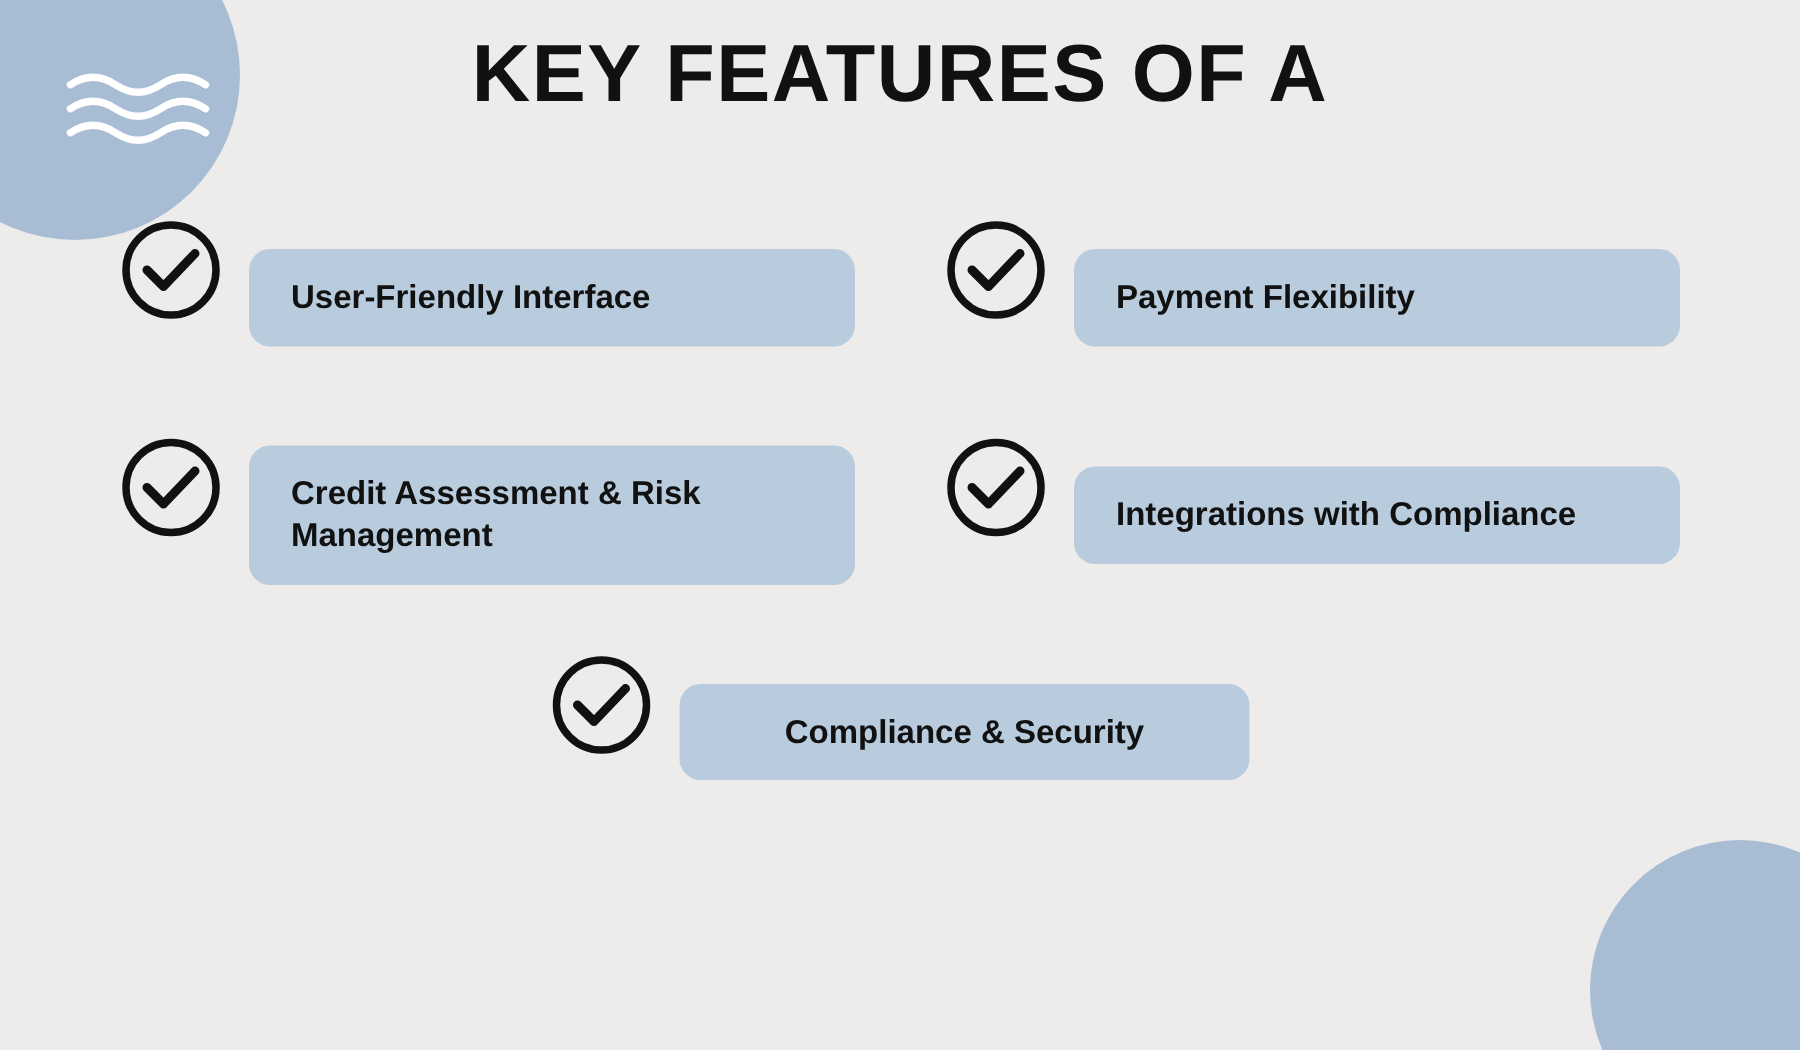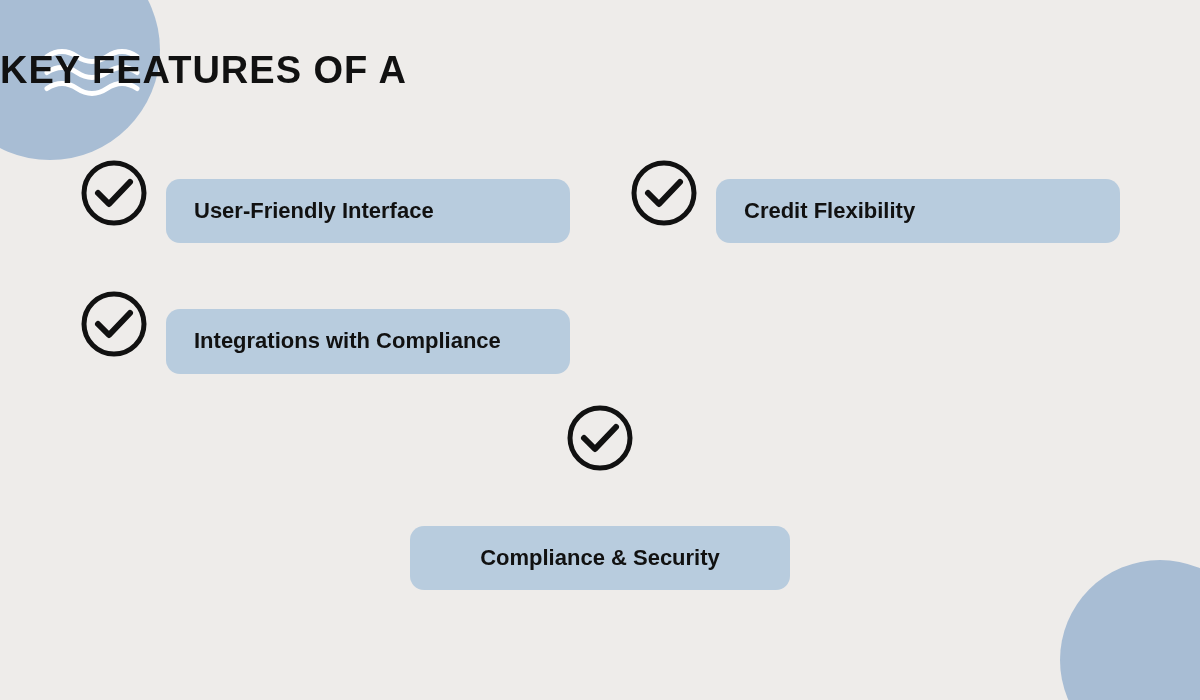--- a/index.html
+++ b/index.html
@@ -43,27 +43,27 @@
       left: 42px;
       z-index: 2;
     }
 
     .wave-icon svg {
       width: 100px;
       height: 60px;
     }
 
     .title {
-      text-align: left;
-      font-size: 38px;
+      text-align: center;
+      font-size: 54px;
       font-weight: 900;
       color: #111;
       text-transform: uppercase;
       line-height: 1.15;
-      padding-top: 49px;
+      padding-top: 18px;
       letter-spacing: 1px;
       position: relative;
       z-index: 2;
     }
 
     .features-grid {
       position: relative;
       z-index: 2;
       display: grid;
       grid-template-columns: 1fr 1fr;
@@ -108,21 +108,20 @@
       position: relative;
       z-index: 2;
       display: flex;
       justify-content: center;
       align-items: center;
       padding-top: 10px;
     }
 
     .bottom-row .feature-item {
       gap: 18px;
-      flex-direction: column;
     }
 
     .bottom-row .feature-label {
       min-width: 380px;
       justify-content: center;
     }
   </style>
 </head>
 <body>
 
@@ -153,23 +152,32 @@
     <div class="feature-label">User-Friendly Interface</div>
   </div>
 
   <div class="feature-item">
     <div class="check-icon">
       <svg viewBox="0 0 68 68" fill="none" xmlns="http://www.w3.org/2000/svg">
         <circle cx="34" cy="34" r="30" stroke="#111" stroke-width="5" fill="none"></circle>
         <path d="M18 34 L29 45 L50 23" stroke="#111" stroke-width="6" stroke-linecap="round" stroke-linejoin="round" fill="none"></path>
       </svg>
     </div>
-    <div class="feature-label">Credit Flexibility</div>
+    <div class="feature-label">Payment Flexibility</div>
   </div>
 
+  <div class="feature-item">
+    <div class="check-icon">
+      <svg viewBox="0 0 68 68" fill="none" xmlns="http://www.w3.org/2000/svg">
+        <circle cx="34" cy="34" r="30" stroke="#111" stroke-width="5" fill="none"></circle>
+        <path d="M18 34 L29 45 L50 23" stroke="#111" stroke-width="6" stroke-linecap="round" stroke-linejoin="round" fill="none"></path>
+      </svg>
+    </div>
+    <div class="feature-label">Credit Assessment &amp; Risk Management</div>
+  </div>
 
   <div class="feature-item">
     <div class="check-icon">
       <svg viewBox="0 0 68 68" fill="none" xmlns="http://www.w3.org/2000/svg">
         <circle cx="34" cy="34" r="30" stroke="#111" stroke-width="5" fill="none"></circle>
         <path d="M18 34 L29 45 L50 23" stroke="#111" stroke-width="6" stroke-linecap="round" stroke-linejoin="round" fill="none"></path>
       </svg>
     </div>
     <div class="feature-label">Integrations with Compliance</div>
   </div>

